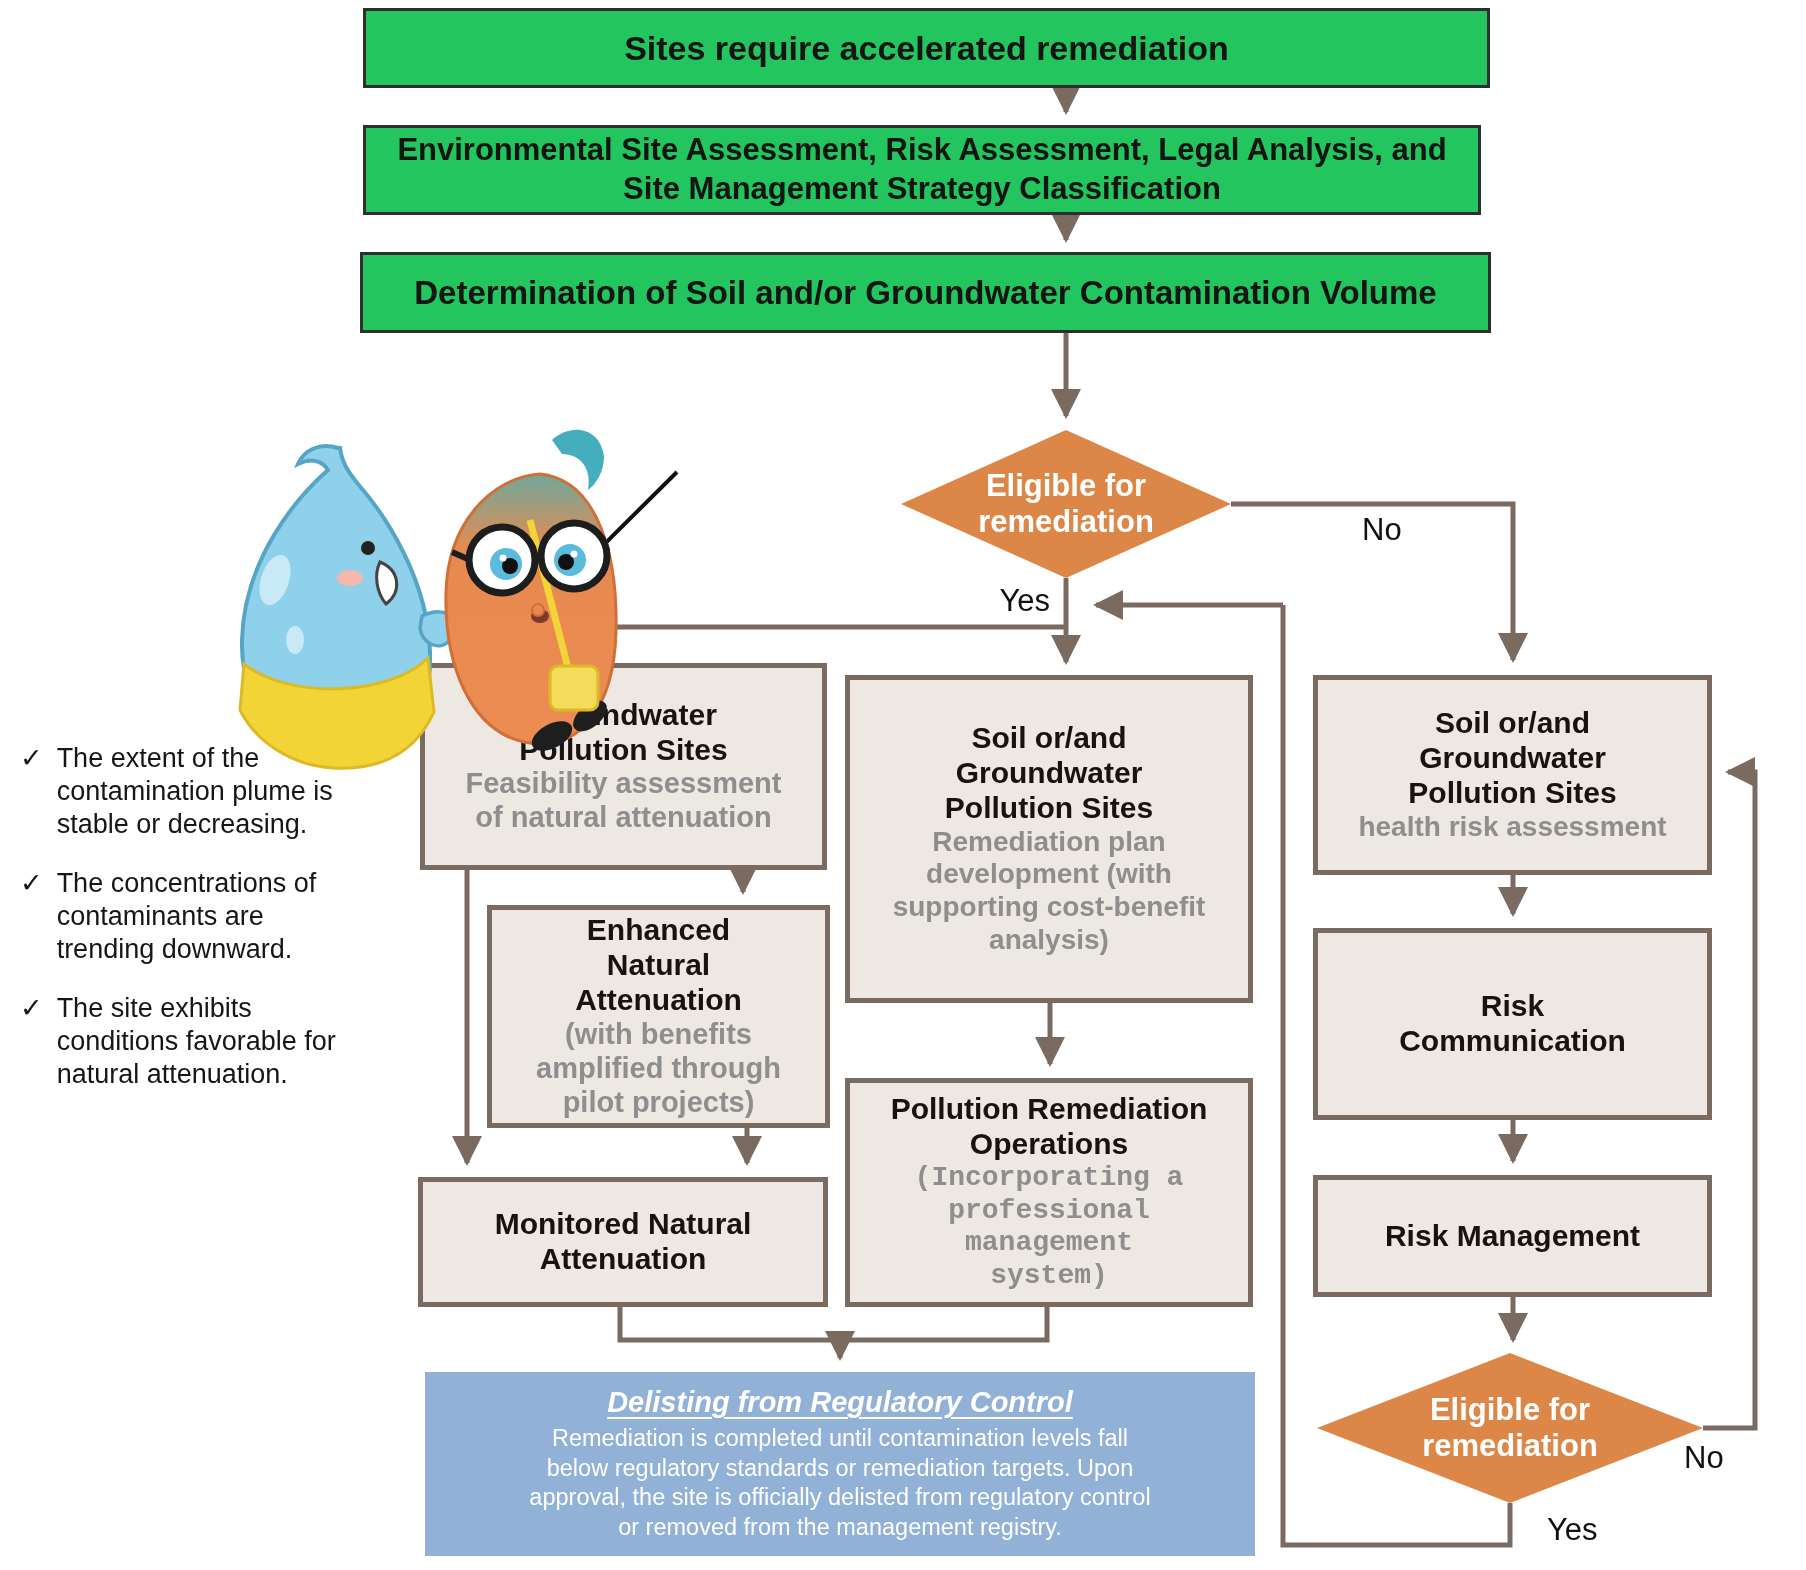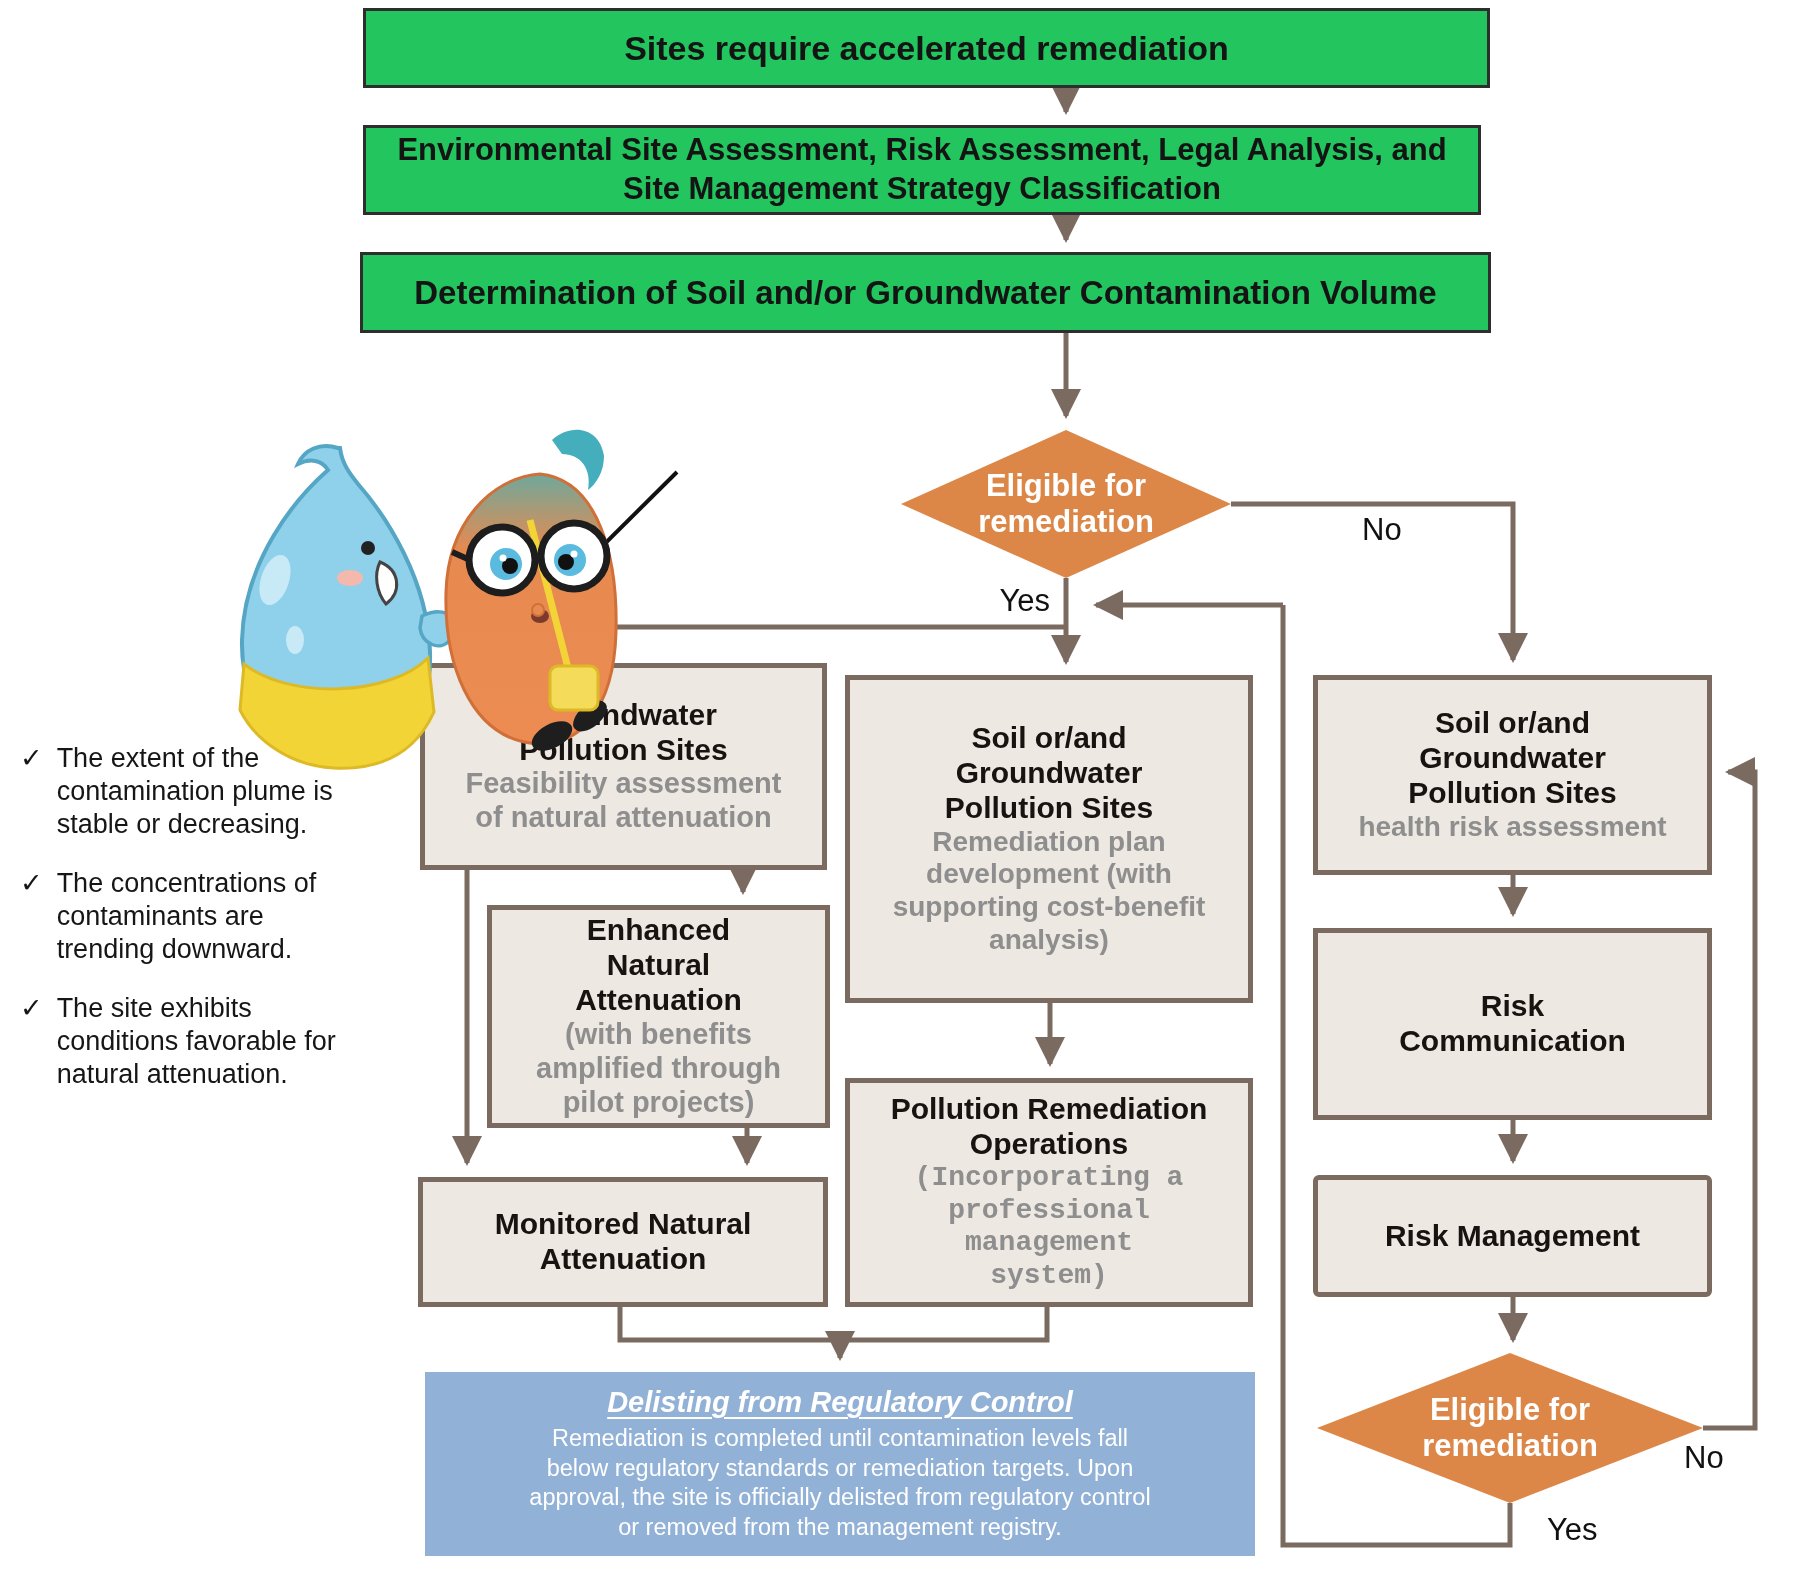--- a/index.html
+++ b/index.html
@@ -123,21 +123,21 @@
     <div class="bb-sub" style="padding:0 55px;font-family:Liberation Mono, monospace;">(Incorporating a professional management system)</div>
   </div>
 
   <div class="box beige-box" style="left:1313px;top:675px;width:399px;height:200px;">
     <div class="bb-title" style="padding:0 50px;">Soil or/and Groundwater Pollution Sites</div>
     <div class="bb-sub" style="padding:0 8px;">health risk assessment</div>
   </div>
   <div class="box beige-box" style="left:1313px;top:928px;width:399px;height:192px;">
     <div class="bb-title" style="padding:0 80px;">Risk Communication</div>
   </div>
-  <div class="box beige-box" style="left:1313px;top:1175px;width:399px;height:122px;border-radius:6px;">
+  <div class="box beige-box" style="left:1313px;top:1175px;width:399px;height:122px;">
     <div class="bb-title">Risk Management</div>
   </div>
 
   <div class="blue-box" style="left:425px;top:1372px;width:830px;height:184px;padding:6px 10px;">
     <div class="blue-title">Delisting from Regulatory Control</div>
     <div class="blue-line">Remediation is completed until contamination levels fall</div>
     <div class="blue-line">below regulatory standards or remediation targets. Upon</div>
     <div class="blue-line">approval, the site is officially delisted from regulatory control</div>
     <div class="blue-line">or removed from the management registry.</div>
   </div>

